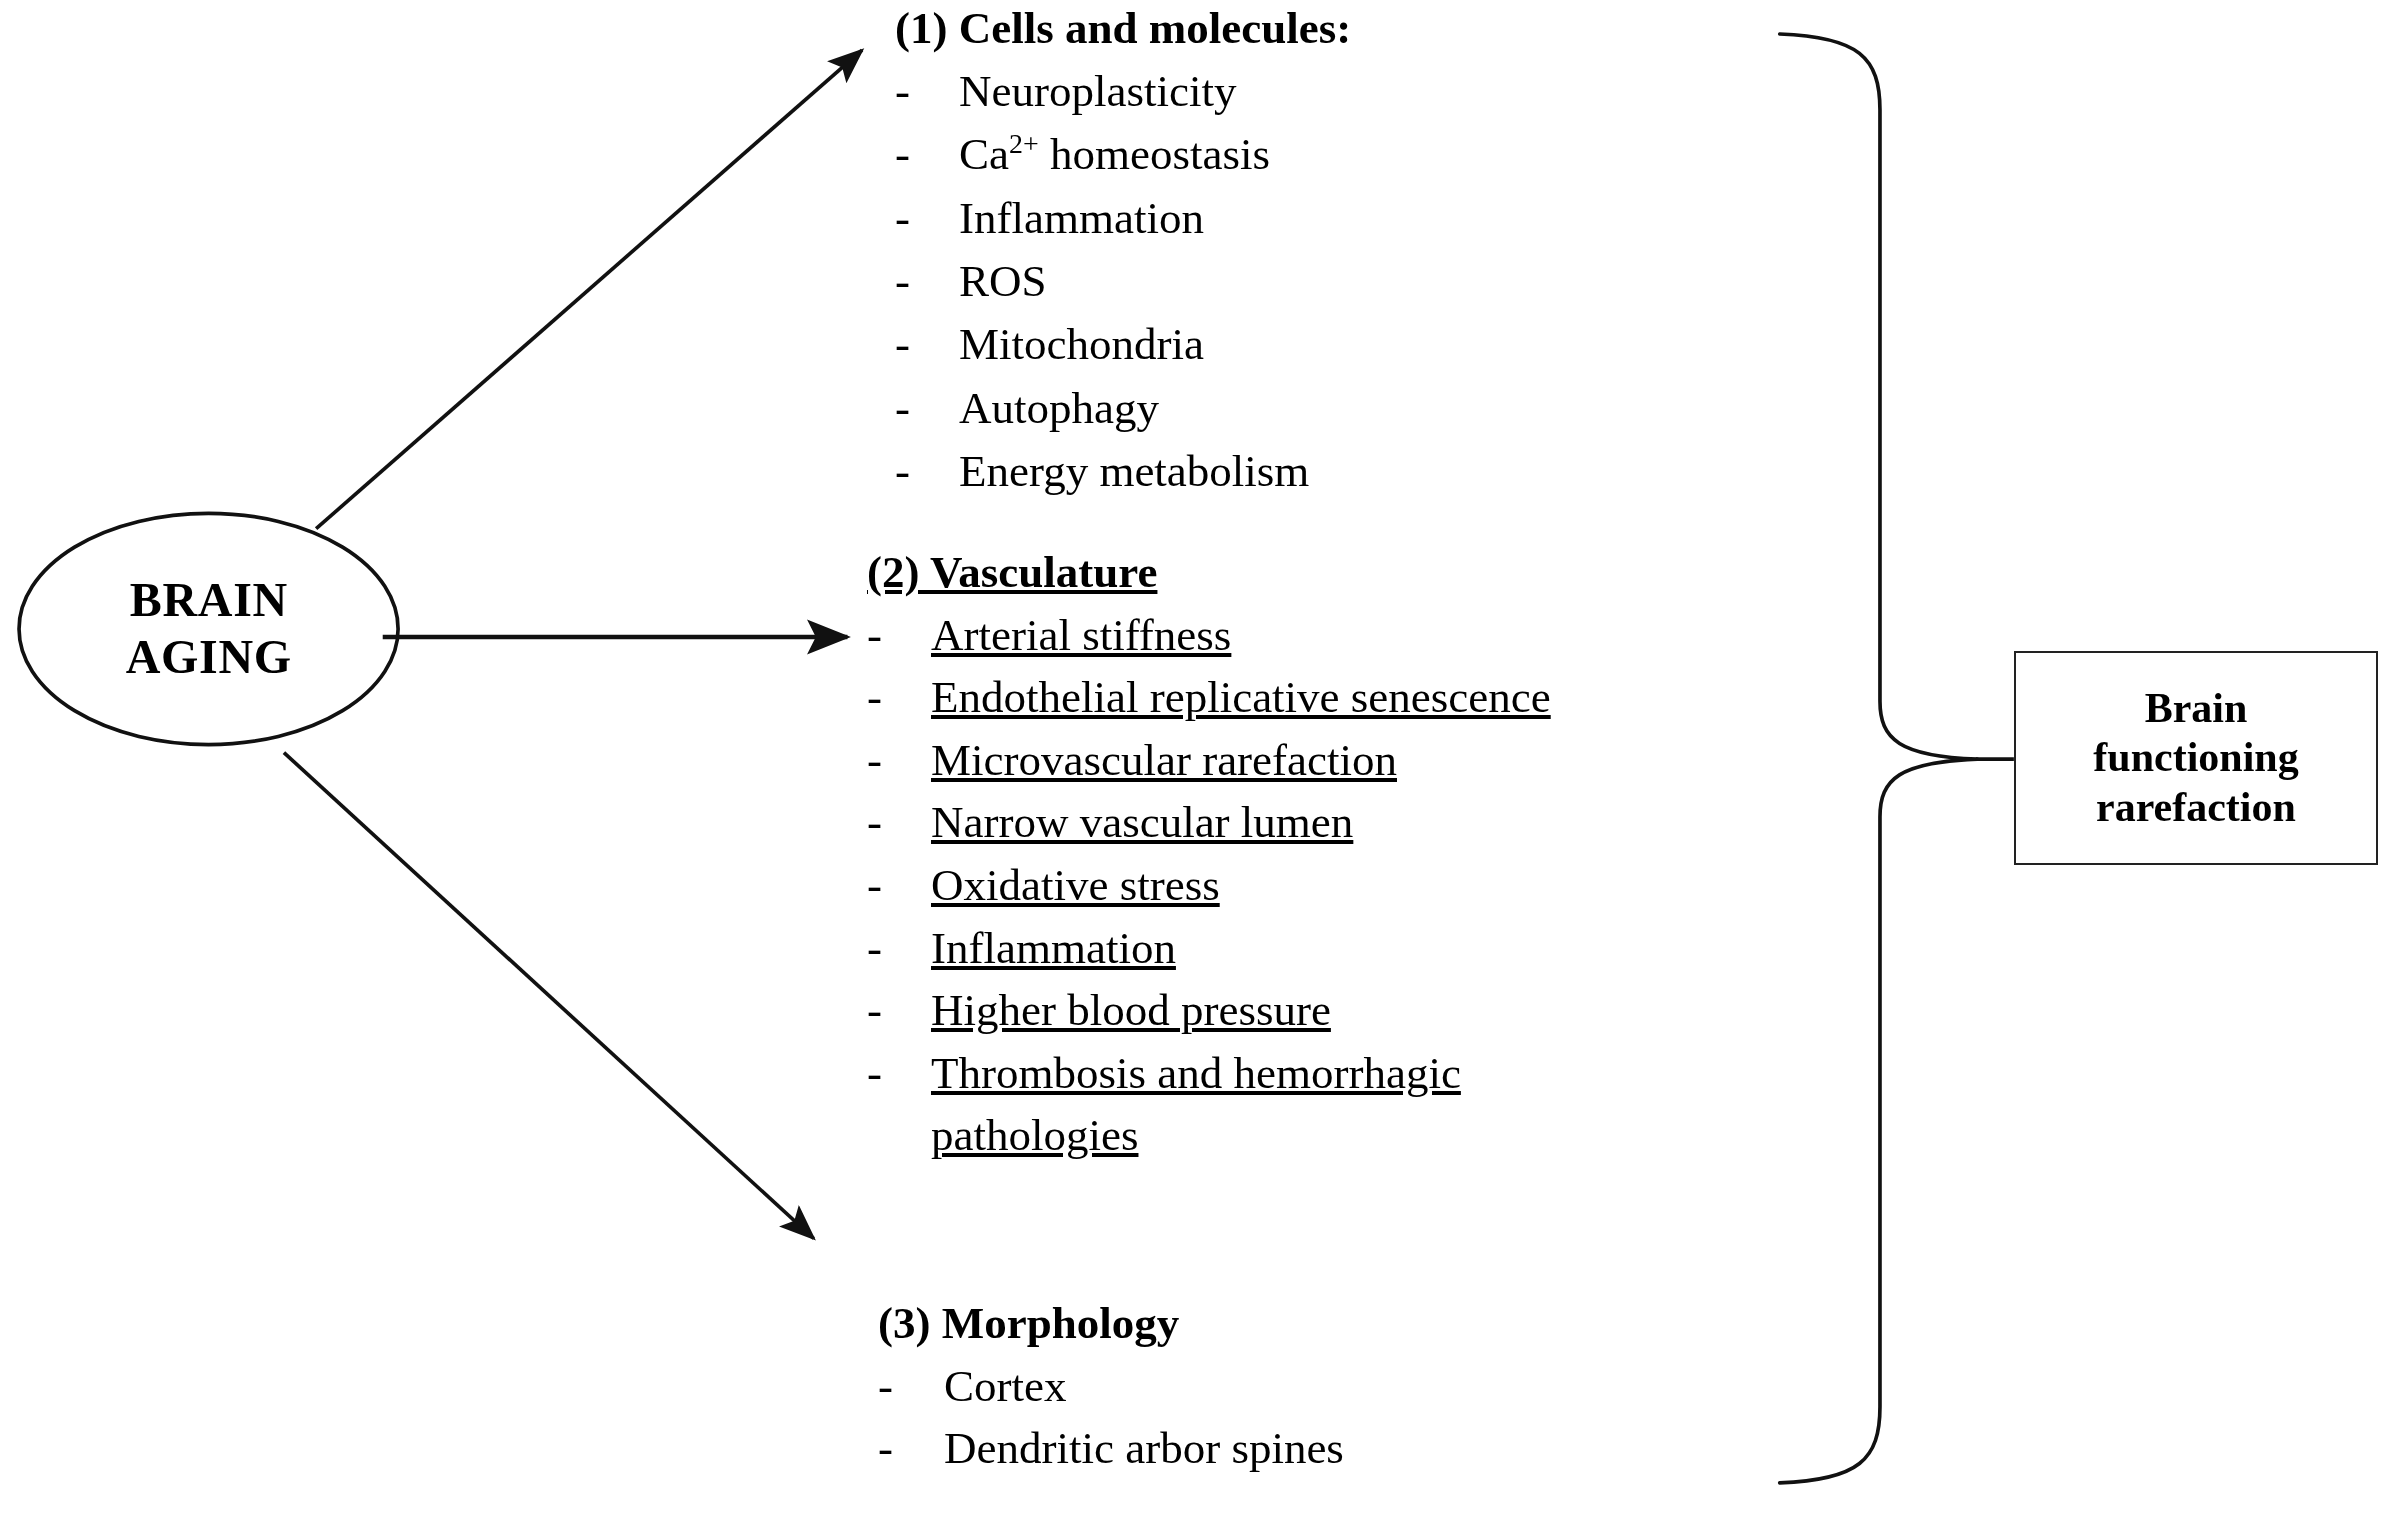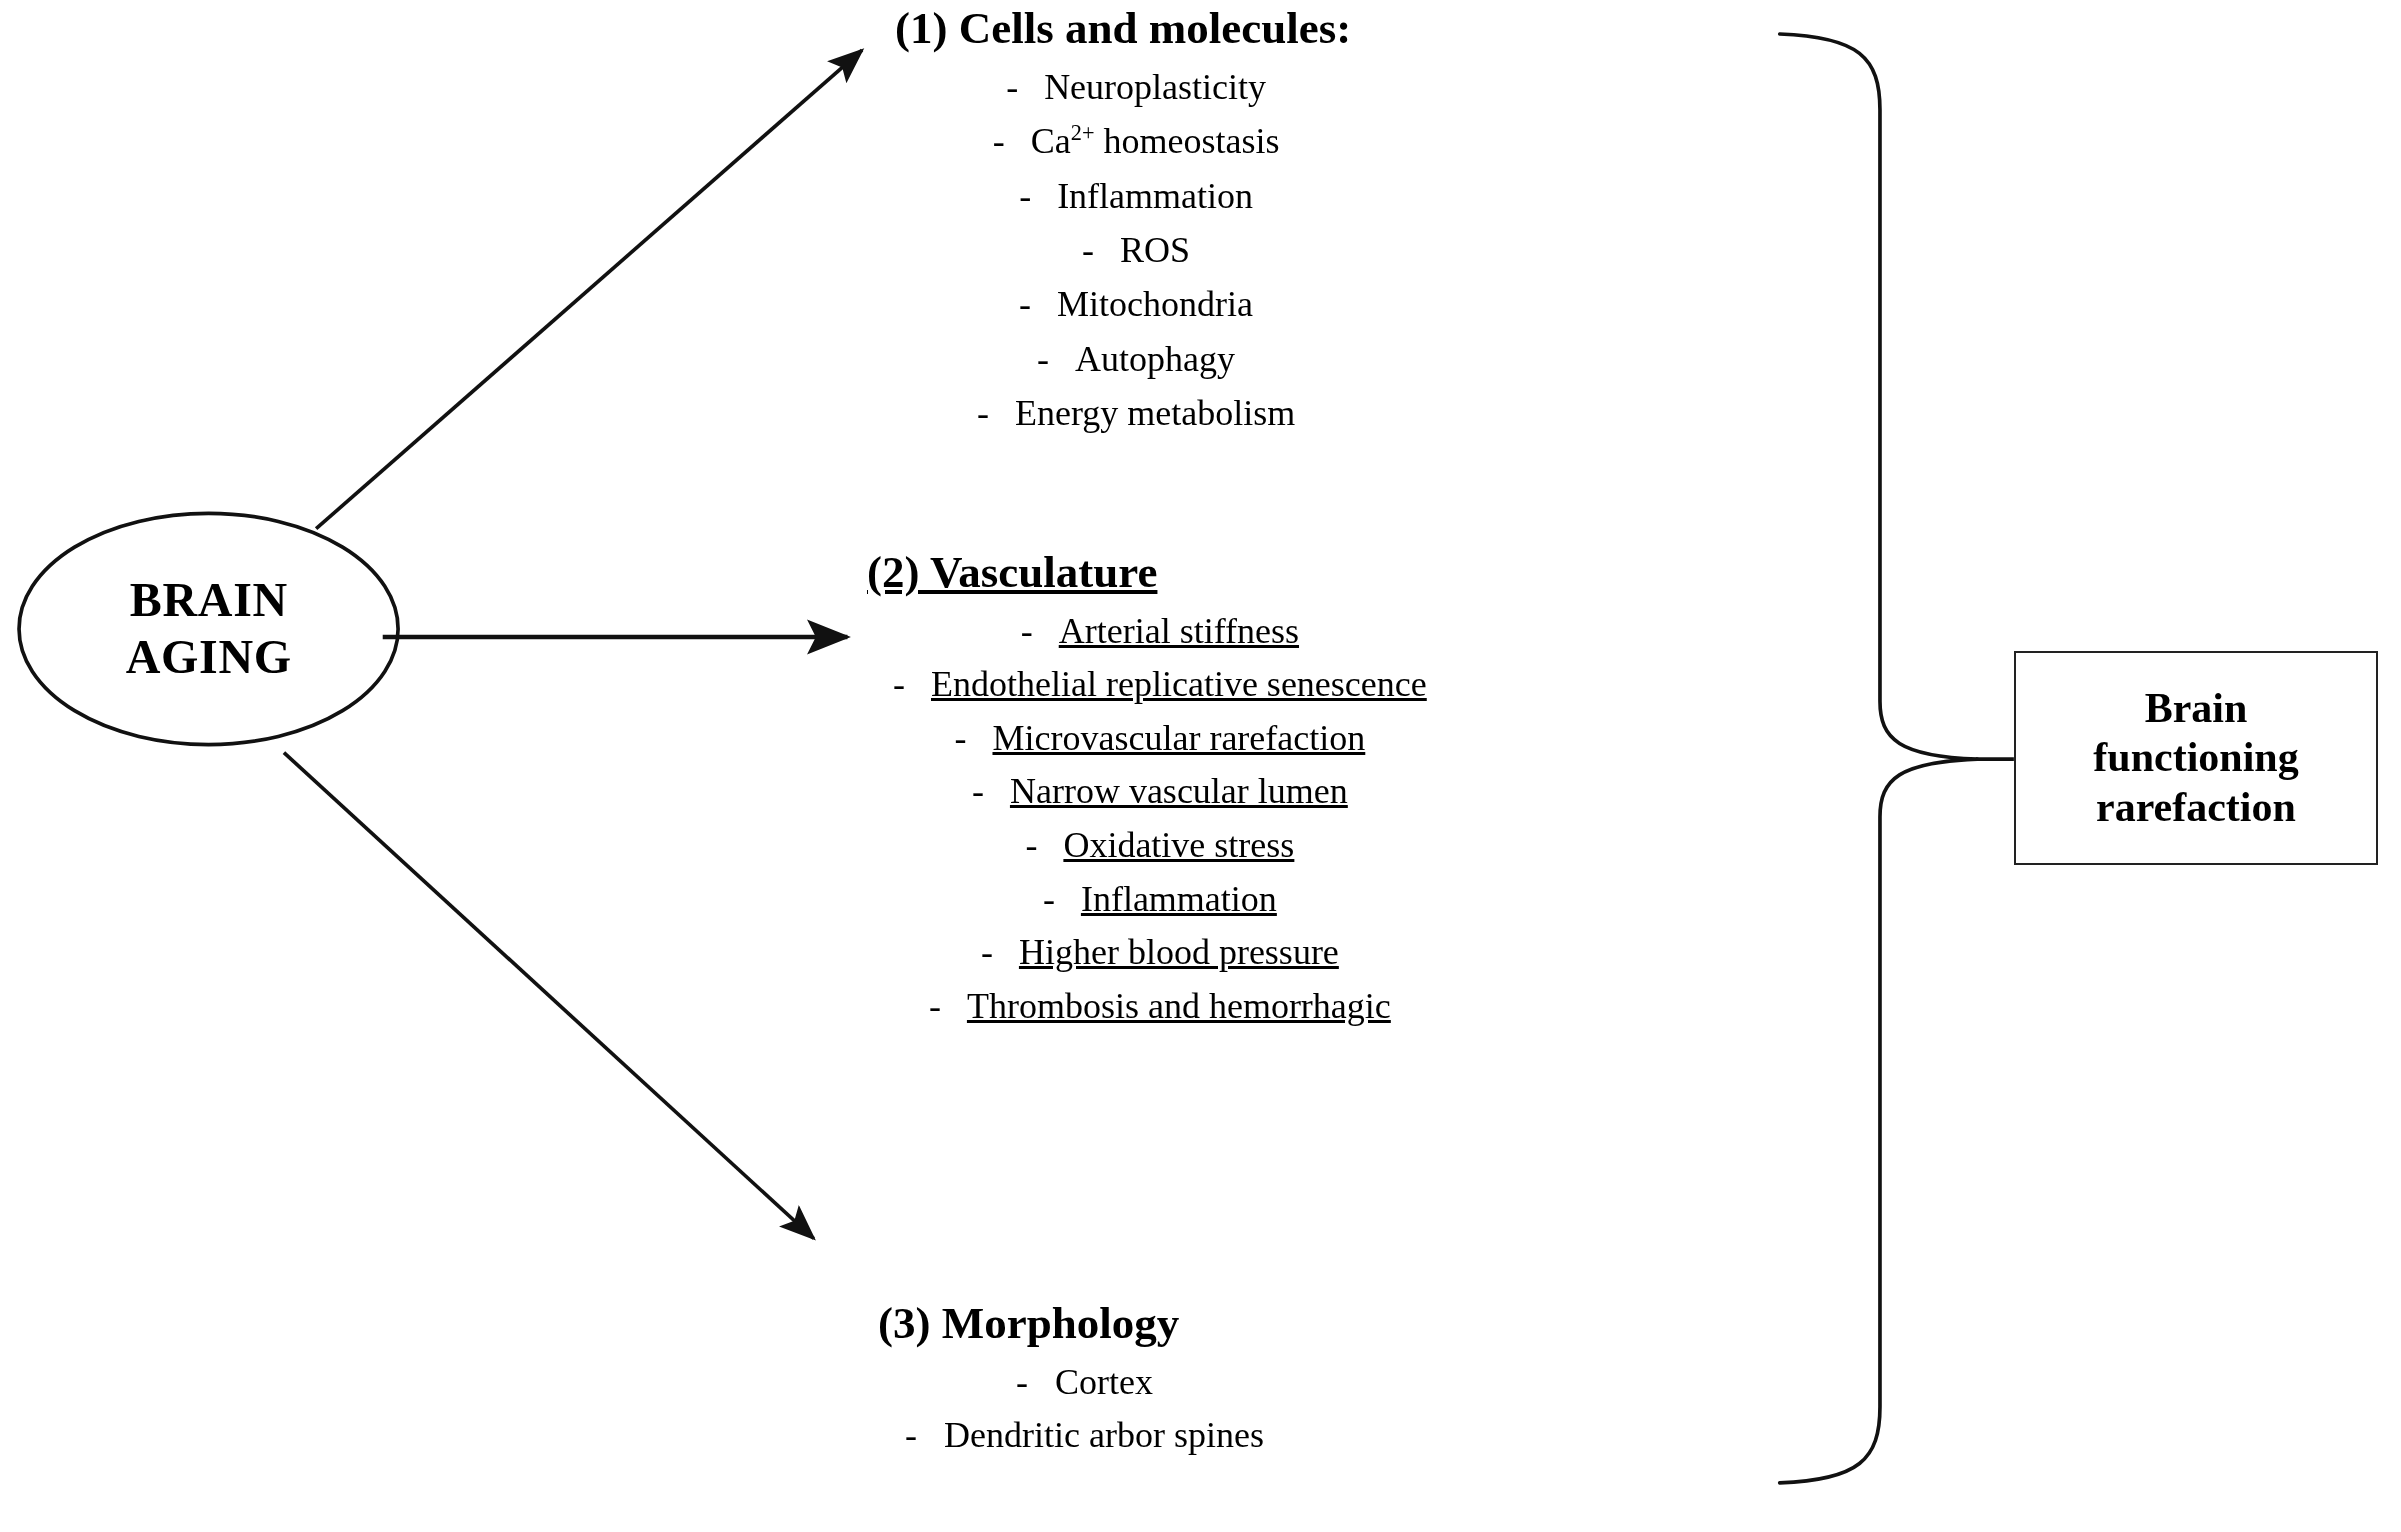--- a/index.html
+++ b/index.html
@@ -29,21 +29,21 @@
     border:2.2px solid #222;box-sizing:border-box;
     display:flex;align-items:center;justify-content:center;text-align:center;
   }
   #outcome-box .olabel{
     font-weight:bold;font-size:42px;line-height:1.18;
   }
 
   
   .group{position:absolute;}
   .ghead{font-weight:bold;font-size:45px;line-height:1;white-space:nowrap;}
-  .gitem{font-size:36px;line-height:1;white-space:nowrap;position:relative;text-align:center;}
+  .gitem{font-size:45px;line-height:1;white-space:nowrap;position:relative;}
   .dash{display:inline-block;width:41px;}
 
   
   #group-cells{left:895px;top:5.9px;}
   #group-cells .ghead{margin-left:0px;}
   #group-cells .gitem{margin-left:0px;margin-top:18.3px;}
   #group-cells .dash{width:64px;}
 
   
   #group-vasculature{left:867px;top:550px;text-decoration:underline;}
@@ -156,20 +156,21 @@
     </div>
 
     <div class="gitem">
       <span class="dash">-</span><span>Higher blood pressure</span>
     </div>
 
     <div class="gitem">
       <span class="dash">-</span><span>Thrombosis and hemorrhagic</span>
     </div>
 
+    <div class="cont">pathologies</div>
   </div>
 
   <div class="group" id="group-morphology">
     <div class="ghead">(3) Morphology</div>
 
     <div class="gitem">
       <span class="dash">-</span><span>Cortex</span>
     </div>
 
 

